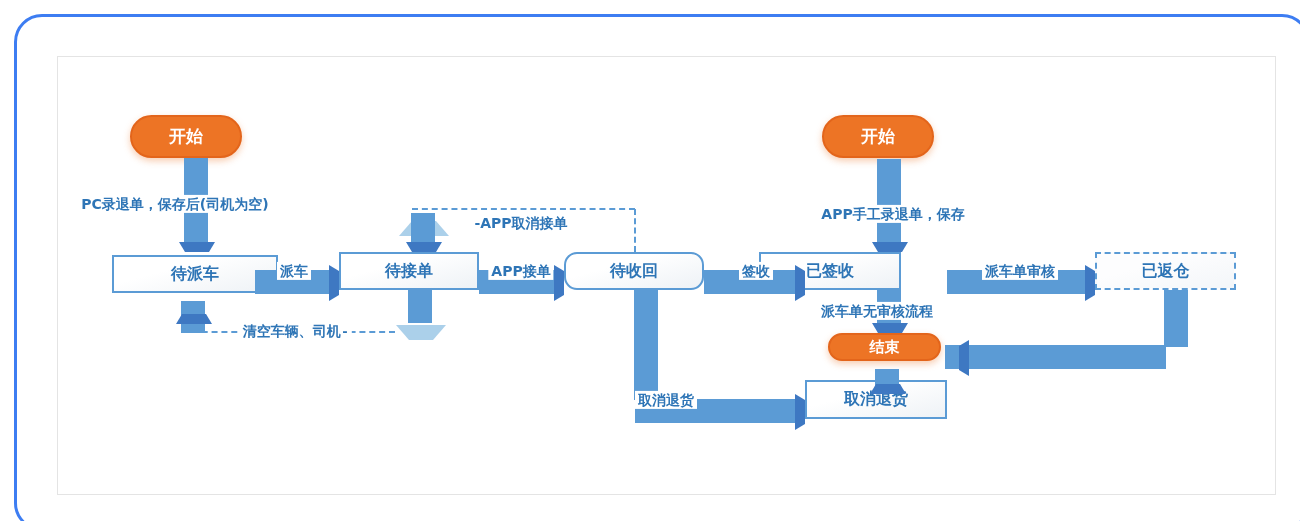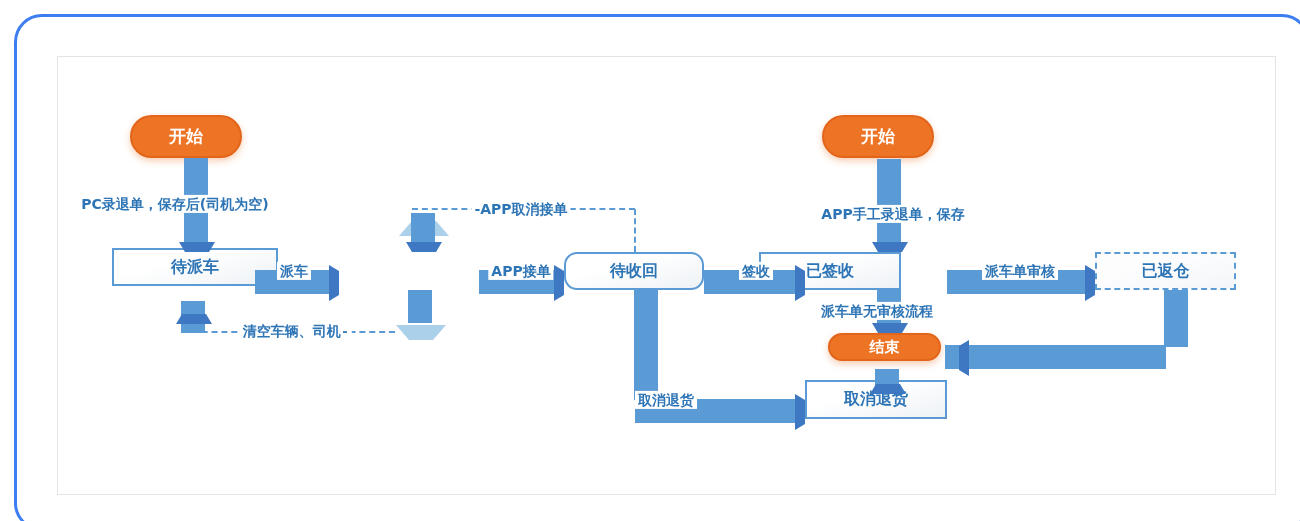--- a/index.html
+++ b/index.html
@@ -64,22 +64,23 @@
 <div class="frame">
   <div class="panel"></div>
 </div>
 
 <div class="canvas">
 
   <div class="pill" style="left:118px; top:103px; width:112px; height:43px;">开始</div>
 
   <div class="pill" style="left:810px; top:103px; width:112px; height:43px;">开始</div>
 
-  <div class="node" style="left:100px; top:236px; width:166px;">待派车</div>
+  <div class="node" style="left:100px; top:243px; width:166px;">待派车</div>
 
+  <div class="node" style="left:327px; top:240px; width:140px;">待接单</div>
 
   <div class="node" style="left:552px; top:240px; width:140px;border-radius:13px;">待收回</div>
 
   <div class="node" style="left:747px; top:240px; width:142px;">已签收</div>
 
   <div class="node dashed" style="left:1083px; top:240px; width:141px;">已返仓</div>
 
   <div class="pill small" style="left:810px; top:321px; width:113px; height:28px;">结束</div>
 
   <div class="node" style="left:793px; top:368px; width:142px; height:39px;">取消退货</div>
@@ -122,21 +123,21 @@
   <div class="vl" style="left:622px; top:278px; height:110px;"></div>
   <div class="hl" style="left:623px; top:387px; width:162px;"></div>
   <div class="ah right" style="left:783px; top:382px;"></div>
   <span class="edge-label" style="left:654px; top:388px;">取消退货</span>
 
   <div class="vd" style="left:622px; top:197px; height:43px;"></div>
   <div class="hd" style="left:400px; top:196px; width:223px;"></div>
   <div class="ah pale up" style="left:387px; top:185px;"></div>
   <div class="vl" style="left:399px; top:201px; height:30px;"></div>
   <div class="ah down" style="left:394px; top:230px;"></div>
-  <span class="edge-label" style="left:509px; top:197px;">-APP取消接单</span>
+  <span class="edge-label" style="left:509px; top:211px;">-APP取消接单</span>
 
   <div class="vl" style="left:396px; top:278px; height:33px;"></div>
   <div class="ah pale down" style="left:384px; top:313px;"></div>
   <div class="hd" style="left:170px; top:319px; width:213px;"></div>
   <div class="vl" style="left:169px; top:289px; height:32px;"></div>
   <div class="ah up" style="left:164px; top:278px;"></div>
   <span class="edge-label" style="left:284px; top:320px;font-family:Liberation Mono, monospace;">清空车辆、司机-</span>
 
 </div>
 

